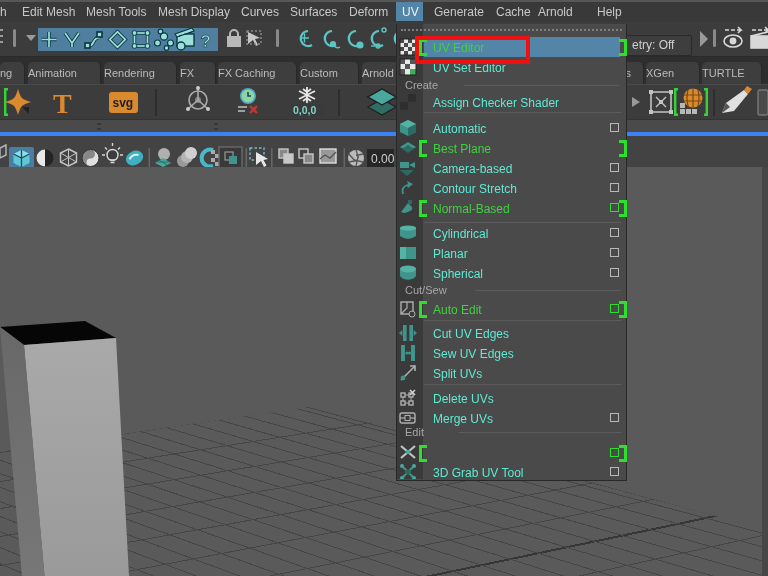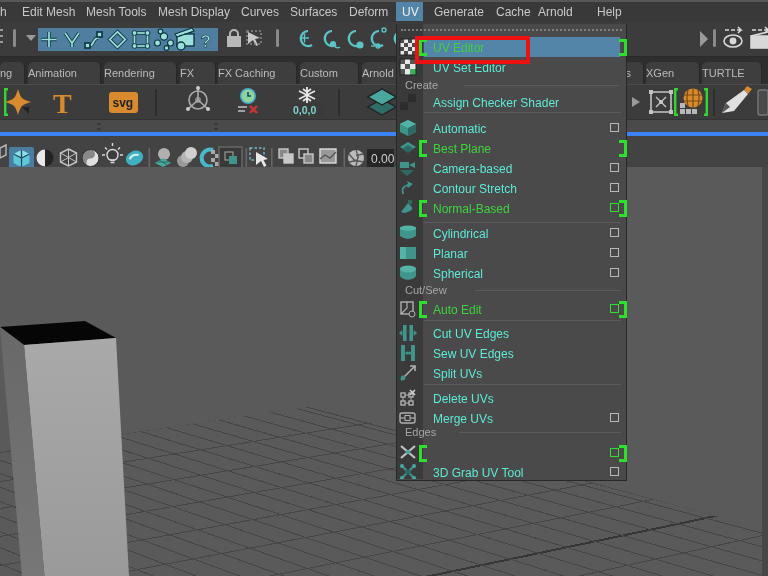--- a/index.html
+++ b/index.html
@@ -116,20 +116,21 @@
         <path d="M334 24 q3 3 6 1" stroke-width="1.4"></path>
 <path d="M356 9 a7.5 7.5 0 1 0 4 14"></path>
         <circle cx="360" cy="23" r="2.5" fill="#5bc4c4"></circle>
 <path d="M379 9 a7.5 7.5 0 1 0 4 14"></path>
         <circle cx="384" cy="8" r="2" fill="none" stroke-width="1.4"></circle>
         <circle cx="378" cy="24" r="2" fill="none" stroke-width="1.4"></circle>
         <path d="M371 24 h4" stroke-width="1.4"></path>
 <path d="M402 9 a7.5 7.5 0 1 0 4 14"></path>
 </g>
 </svg>
+<div class="abs" style="left:600px;top:13px;width:92px;height:21px;background:#3e3e3e;border:1px solid #2a2a2a;border-radius:2px;color:#cfcfcf;font-size:12px;line-height:19px;padding-left:31px">etry: Off</div>
 <svg width="76" height="34" viewBox="0 0 76 34" style="position:absolute;left:692px;top:0">
 <polygon points="8,9 8,25 16,17" fill="#9a9a9a"></polygon>
 <rect x="21" y="7" width="3" height="18" rx="1.5" fill="#8a8a8a"></rect>
 <g stroke="#d8d8d8" stroke-width="1.6" fill="none">
 <path d="M33 8 h4 m2 0 h4 m2 0 h4 l-3 -3 m3 3 l-3 3"></path>
 <ellipse cx="41" cy="19" rx="9" ry="6"></ellipse>
         <circle cx="41" cy="19" r="2.6" fill="#d8d8d8"></circle>
 <path d="M60 8 h4 m2 0 h4 m2 0 h4 l-3 -3 m3 3 l-3 3"></path>
 <rect x="59" y="14" width="17" height="12" fill="#d8d8d8"></rect>
         <path d="M59 14 l17 -4" stroke="#d8d8d8"></path>
@@ -527,21 +528,21 @@
 <div class="brl" style="top:277px"></div>
     <div class="brr" style="top:277px"></div>
 <div class="sline" style="left:27px;top:296px;width:197px"></div>
 <div class="mi" style="top:303px">Cut UV Edges</div>
 <div class="mi" style="top:323px">Sew UV Edges</div>
 <div class="mi" style="top:343px">Split UVs</div>
 <div class="sline" style="left:27px;top:360px;width:197px"></div>
 <div class="mi" style="top:368px">Delete UVs</div>
 <div class="mi" style="top:388px">Merge UVs</div>
     <div class="cb" style="top:389px"></div>
-<div class="sect" style="top:402px">Edges</div>
+<div class="sect" style="top:402px">Edit</div>
     <div class="sline" style="left:62px;top:408px;width:162px"></div>
     <div class="cb g" style="top:424px"></div>
 <div class="brl" style="top:421px"></div>
     <div class="brr" style="top:421px"></div>
 <div class="mi" style="top:442px">3D Grab UV Tool</div>
     <div class="cb" style="top:443px"></div>
 </div>
 <div class="abs" id="redbox"></div>
 
 </body></html>

